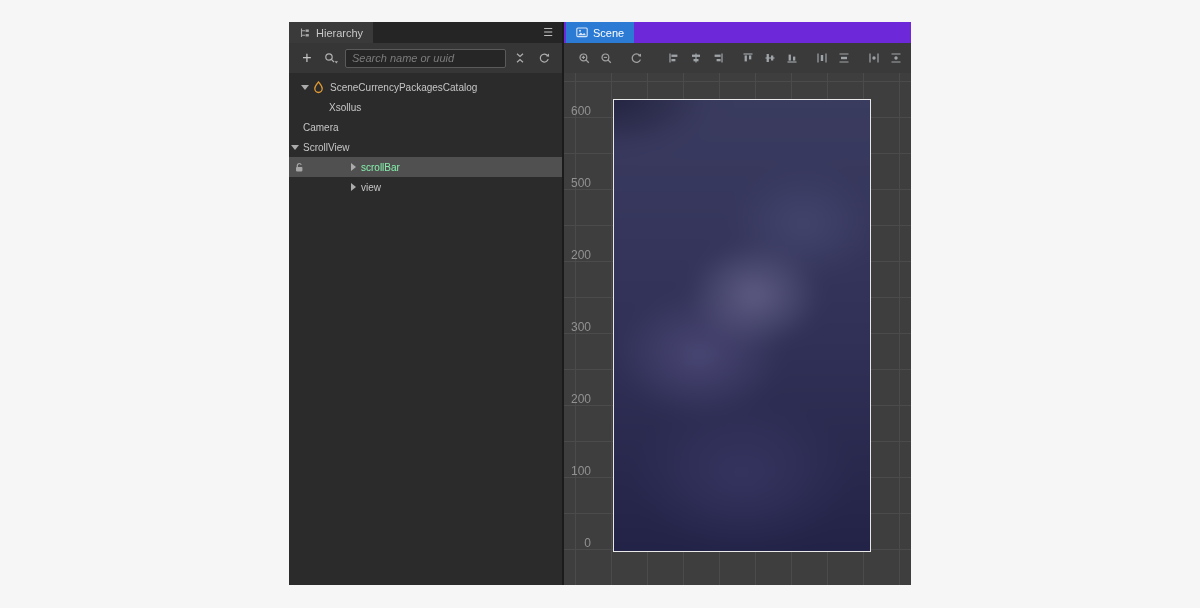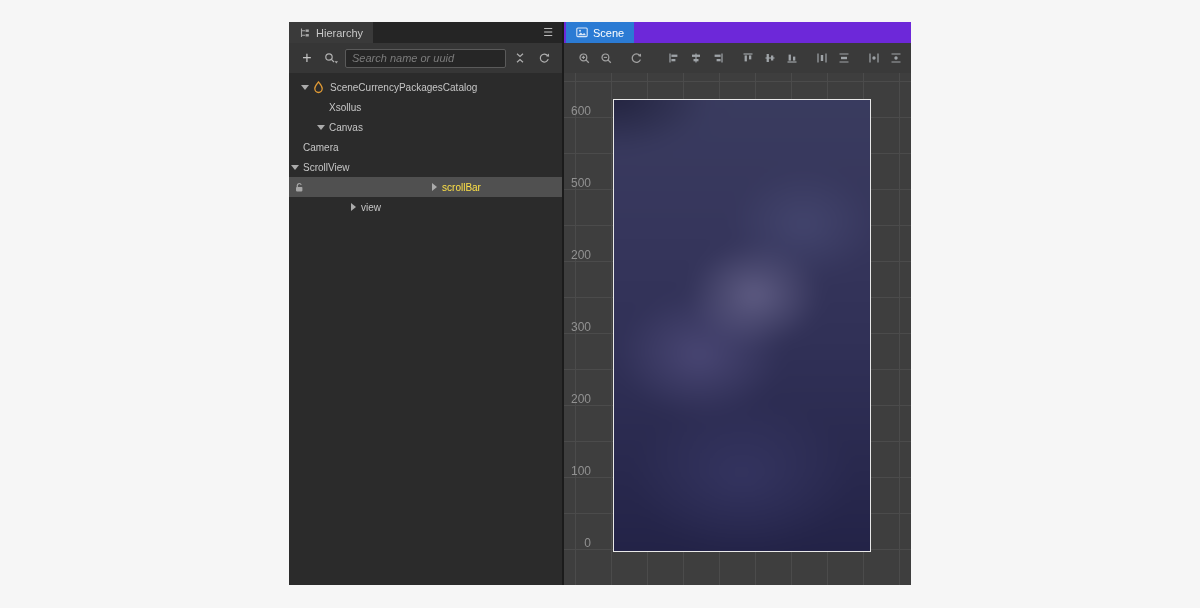--- a/index.html
+++ b/index.html
@@ -19,21 +19,21 @@
 
   .htoolbar { height:30px; background:#363636; display:flex; align-items:center; padding:0 8px; gap:4px; flex:0 0 30px; }
   .tbtn { width:20px; height:22px; display:flex; align-items:center; justify-content:center; color:#bdbdbd; flex:0 0 auto; }
   .plus-btn { font-size:16px; line-height:1; color:#c4c4c4; }
   .search-input { width:168px; height:19px; background:#262626; border:1px solid #5a5a5a; border-radius:2px; color:#cfcfcf; font-size:11px; padding:0 6px; outline:none; font-family:"Liberation Sans", sans-serif; }
   .search-input::placeholder { color:#7c7c7c; font-style:italic; }
   .ml-auto { margin-left:auto; }
 
   .tree { flex:1; background:#2b2b2b; padding-top:4px; overflow:hidden; }
   .trow { height:20px; display:flex; align-items:center; font-size:10px; color:#c6c6c6; position:relative; cursor:default; }
-  .trow.selected { background:var(--selection-gray,#505050); color:#fde047;justify-content:center; }
+  .trow.selected { background:var(--selection-gray,#505050); color:#86efac; }
   .lvl0 { padding-left:10px; } .lvl1 { padding-left:26px; } .lvl2 { } .lvl3 { padding-left:58px; }
   .arrow { width:12px; height:12px; flex:0 0 12px; display:inline-flex; align-items:center; justify-content:center; }
   .arrow.down::before { content:""; border-left:4px solid transparent; border-right:4px solid transparent; border-top:5px solid #ababab; }
   .arrow.right::before { content:""; border-top:4px solid transparent; border-bottom:4px solid transparent; border-left:5px solid #ababab; }
   .node-icon { width:15px; height:14px; flex:0 0 15px; display:inline-flex; align-items:center; justify-content:center; margin-right:2px; }
   .tlabel { margin-left:2px; white-space:nowrap; }
   .lock { position:absolute; left:4px; top:4px; width:12px; height:12px; }
 
   
   .scene-panel { position:absolute; left:275px; top:0; width:347px; height:563px; background:#3e3e3e; }
@@ -123,24 +123,20 @@
             <svg width="11" height="13" viewBox="0 0 11 13">
                 <path d="M5.5 1 C7.6 3.6 9.2 5.2 9.2 7.6 a3.7 3.9 0 0 1 -7.4 0 C1.8 5.2 3.4 3.6 5.5 1 Z" fill="none" stroke="var(--flame-orange,#e09a35)" stroke-width="1.3"></path>
               </svg>
           </span>
           <span class="tlabel">SceneCurrencyPackagesCatalog</span>
         </div>
         <div class="trow lvl1">
           <span class="arrow"></span>
           <span class="tlabel">Xsollus</span>
         </div>
-        <div class="trow lvl1">
-          <span class="arrow down"></span>
-          <span class="tlabel">Canvas</span>
-        </div>
         <div class="trow lvl2">
           <span class="arrow"></span>
           <span class="tlabel">Camera</span>
         </div>
         <div class="trow lvl2">
           <span class="arrow down"></span>
           <span class="tlabel">ScrollView</span>
         </div>
         <div class="trow lvl3 selected">
           <span class="lock">

